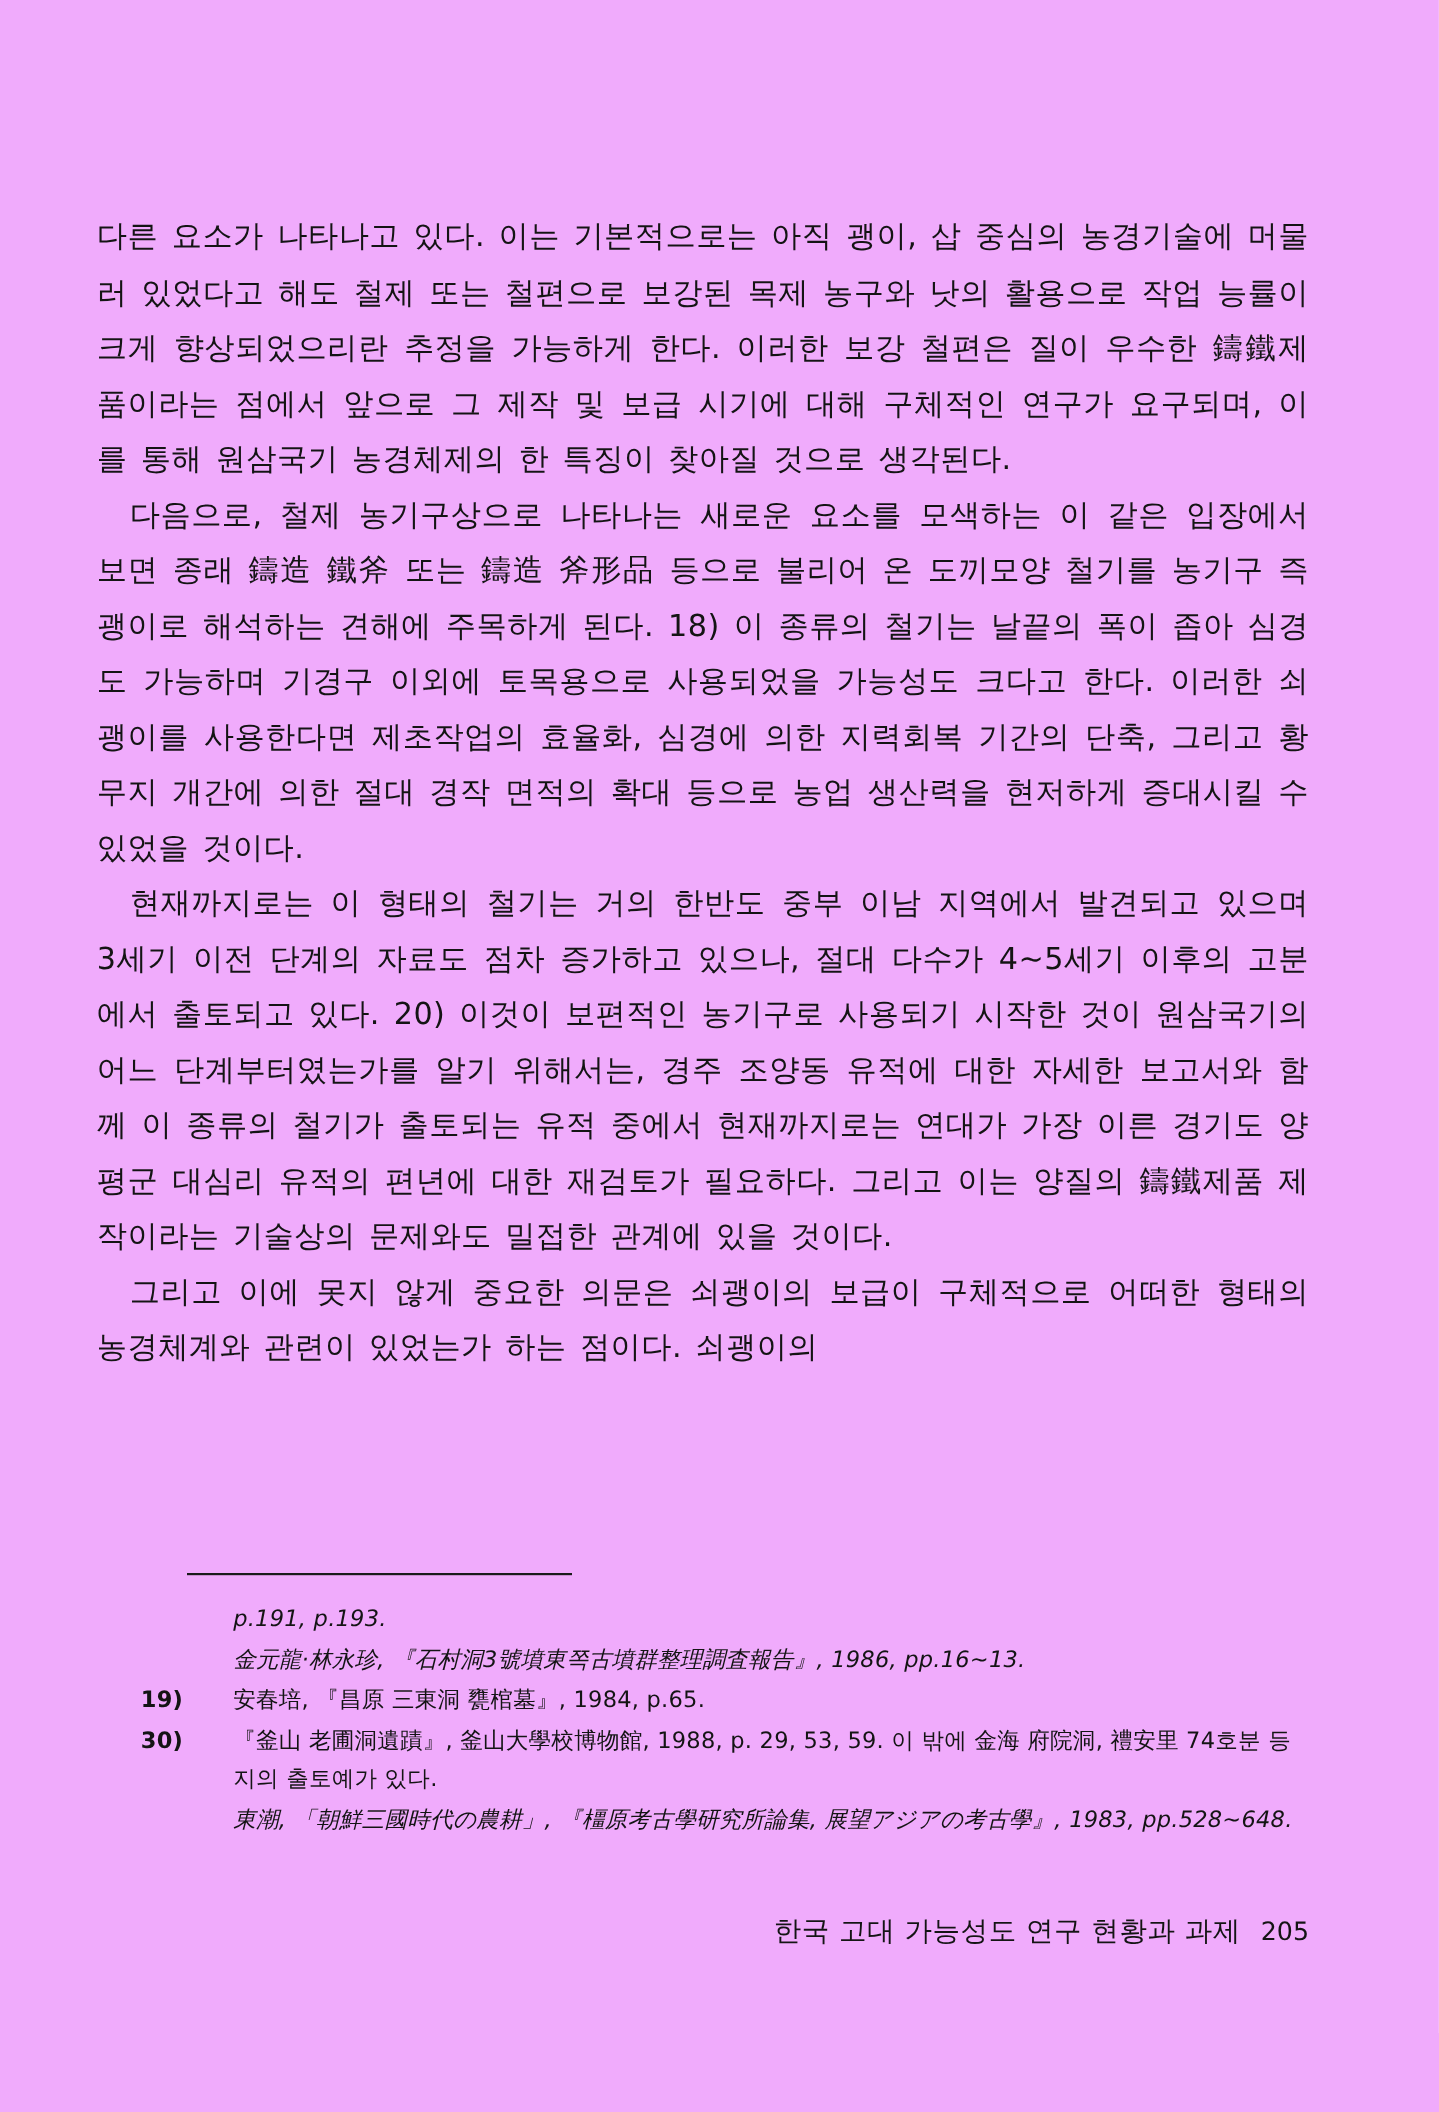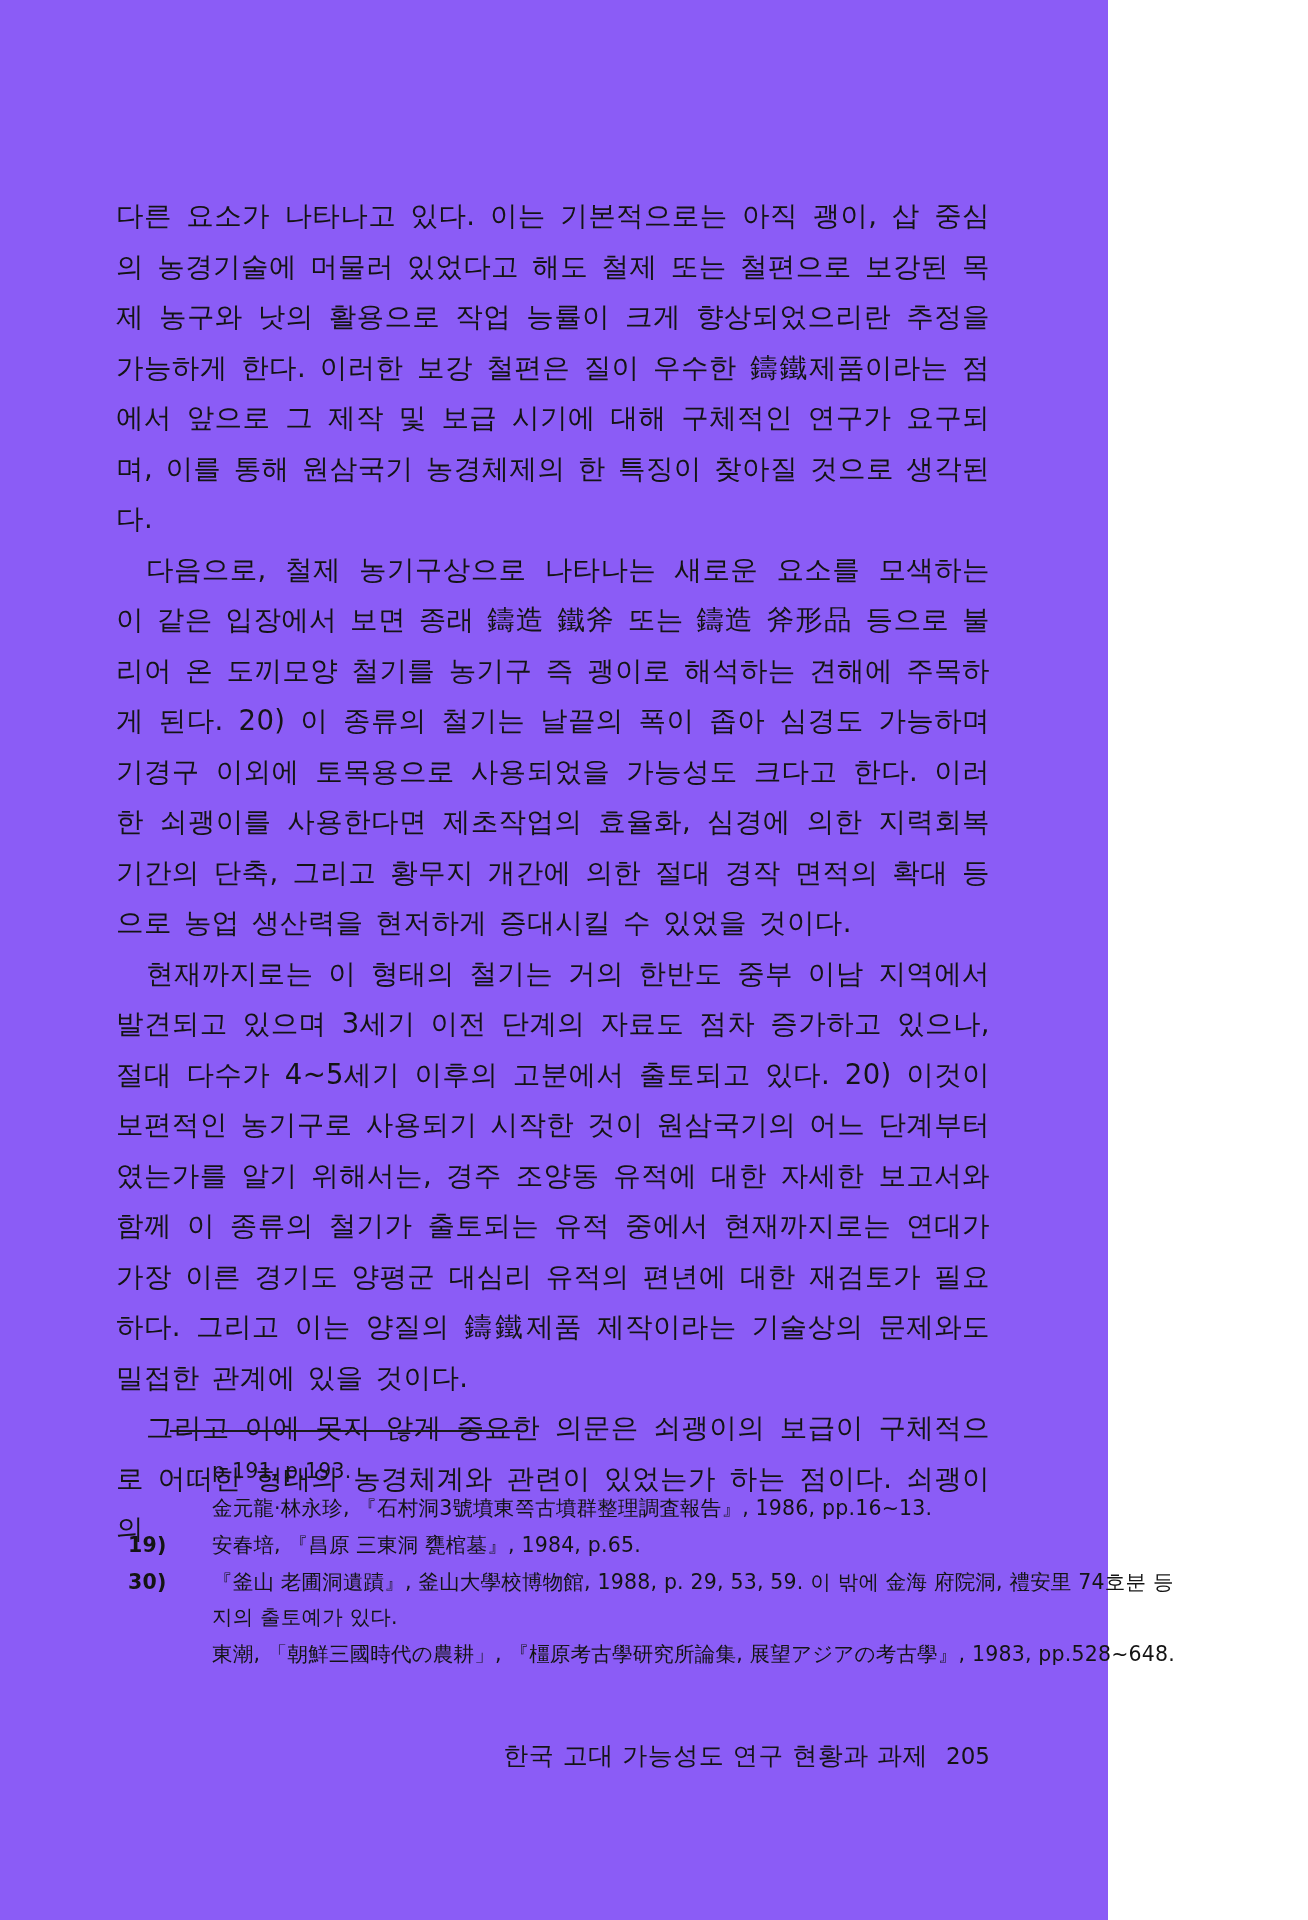--- a/index.html
+++ b/index.html
@@ -9,25 +9,25 @@
   body {
     width: 1308px;
     height: 1920px;
     background: #ffffff;
     font-family: "DejaVu Sans", sans-serif;
     color: #1a1a1a;
     overflow: hidden;
   }
   .page {
     position: relative;
-    width: 1108px;
+    width: 1308px;
     height: 1920px;
-    background: #8b5cf6;
+    background: #f0abfc;
     box-sizing: border-box;
-    padding: 190px 118px 0 116px;
+    padding: 190px 118px 0 88px;
   }
   .body-text {
     font-size: 27.5px;
     line-height: 50.5px;
     text-align: justify;
     text-justify: inter-character;
     letter-spacing: 0.4px;
     word-spacing: 3px;
     color: #141414;
   }
@@ -50,21 +50,21 @@
     background: #1a1a1a;
     margin-bottom: 22px;
   }
   .fn-line {
     font-size: 20.5px;
     line-height: 35px;
     color: #141414;
     letter-spacing: 0.2px;
     margin: 0 0 2px 0;
   }
-  .fn-indent1 { padding-left: 42px; }
+  .fn-indent1 { padding-left: 42px; font-style: italic; }
   .fn-indent2 { padding-left: 42px; text-indent: -42px; }
   .fn-num {
     display: inline-block;
     min-width: 42px;
     font-weight: bold;
   }
   .footer {
     position: absolute;
     right: 118px;
     bottom: 148px;
@@ -79,21 +79,21 @@
     letter-spacing: 0;
   }
 </style>
 </head>
 <body>
 
 <div class="page">
 
   <div class="body-text">
     <p class="noindent">다른 요소가 나타나고 있다. 이는 기본적으로는 아직 괭이, 삽 중심의 농경기술에 머물러 있었다고 해도 철제 또는 철편으로 보강된 목제 농구와 낫의 활용으로 작업 능률이 크게 향상되었으리란 추정을 가능하게 한다. 이러한 보강 철편은 질이 우수한 鑄鐵제품이라는 점에서 앞으로 그 제작 및 보급 시기에 대해 구체적인 연구가 요구되며, 이를 통해 원삼국기 농경체제의 한 특징이 찾아질 것으로 생각된다.</p>
-    <p>다음으로, 철제 농기구상으로 나타나는 새로운 요소를 모색하는 이 같은 입장에서 보면 종래 鑄造 鐵斧 또는 鑄造 斧形品 등으로 불리어 온 도끼모양 철기를 농기구 즉 괭이로 해석하는 견해에 주목하게 된다. 20) 이 종류의 철기는 날끝의 폭이 좁아 심경도 가능하며 기경구 이외에 토목용으로 사용되었을 가능성도 크다고 한다. 이러한 쇠괭이를 사용한다면 제초작업의 효율화, 심경에 의한 지력회복 기간의 단축, 그리고 황무지 개간에 의한 절대 경작 면적의 확대 등으로 농업 생산력을 현저하게 증대시킬 수 있었을 것이다.</p>
+    <p>다음으로, 철제 농기구상으로 나타나는 새로운 요소를 모색하는 이 같은 입장에서 보면 종래 鑄造 鐵斧 또는 鑄造 斧形品 등으로 불리어 온 도끼모양 철기를 농기구 즉 괭이로 해석하는 견해에 주목하게 된다. 18) 이 종류의 철기는 날끝의 폭이 좁아 심경도 가능하며 기경구 이외에 토목용으로 사용되었을 가능성도 크다고 한다. 이러한 쇠괭이를 사용한다면 제초작업의 효율화, 심경에 의한 지력회복 기간의 단축, 그리고 황무지 개간에 의한 절대 경작 면적의 확대 등으로 농업 생산력을 현저하게 증대시킬 수 있었을 것이다.</p>
     <p>현재까지로는 이 형태의 철기는 거의 한반도 중부 이남 지역에서 발견되고 있으며 3세기 이전 단계의 자료도 점차 증가하고 있으나, 절대 다수가 4~5세기 이후의 고분에서 출토되고 있다. 20) 이것이 보편적인 농기구로 사용되기 시작한 것이 원삼국기의 어느 단계부터였는가를 알기 위해서는, 경주 조양동 유적에 대한 자세한 보고서와 함께 이 종류의 철기가 출토되는 유적 중에서 현재까지로는 연대가 가장 이른 경기도 양평군 대심리 유적의 편년에 대한 재검토가 필요하다. 그리고 이는 양질의 鑄鐵제품 제작이라는 기술상의 문제와도 밀접한 관계에 있을 것이다.</p>
     <p>그리고 이에 못지 않게 중요한 의문은 쇠괭이의 보급이 구체적으로 어떠한 형태의 농경체계와 관련이 있었는가 하는 점이다. 쇠괭이의</p>
   </div>
 
   <div class="footnotes">
     <div class="fn-rule"></div>
     <p class="fn-line fn-indent1">p.191, p.193.</p>
     <p class="fn-line fn-indent1">金元龍·林永珍, 『石村洞3號墳東쪽古墳群整理調査報告』, 1986, pp.16~13.</p>
     <p class="fn-line fn-indent2"><span class="fn-num">19)</span><span>安春培, 『昌原 三東洞 甕棺墓』, 1984, p.65.</span></p>
     <p class="fn-line fn-indent2"><span class="fn-num">30)</span><span>『釜山 老圃洞遺蹟』, 釜山大學校博物館, 1988, p. 29, 53, 59. 이 밖에 金海 府院洞, 禮安里 74호분 등지의 출토예가 있다.</span></p>

